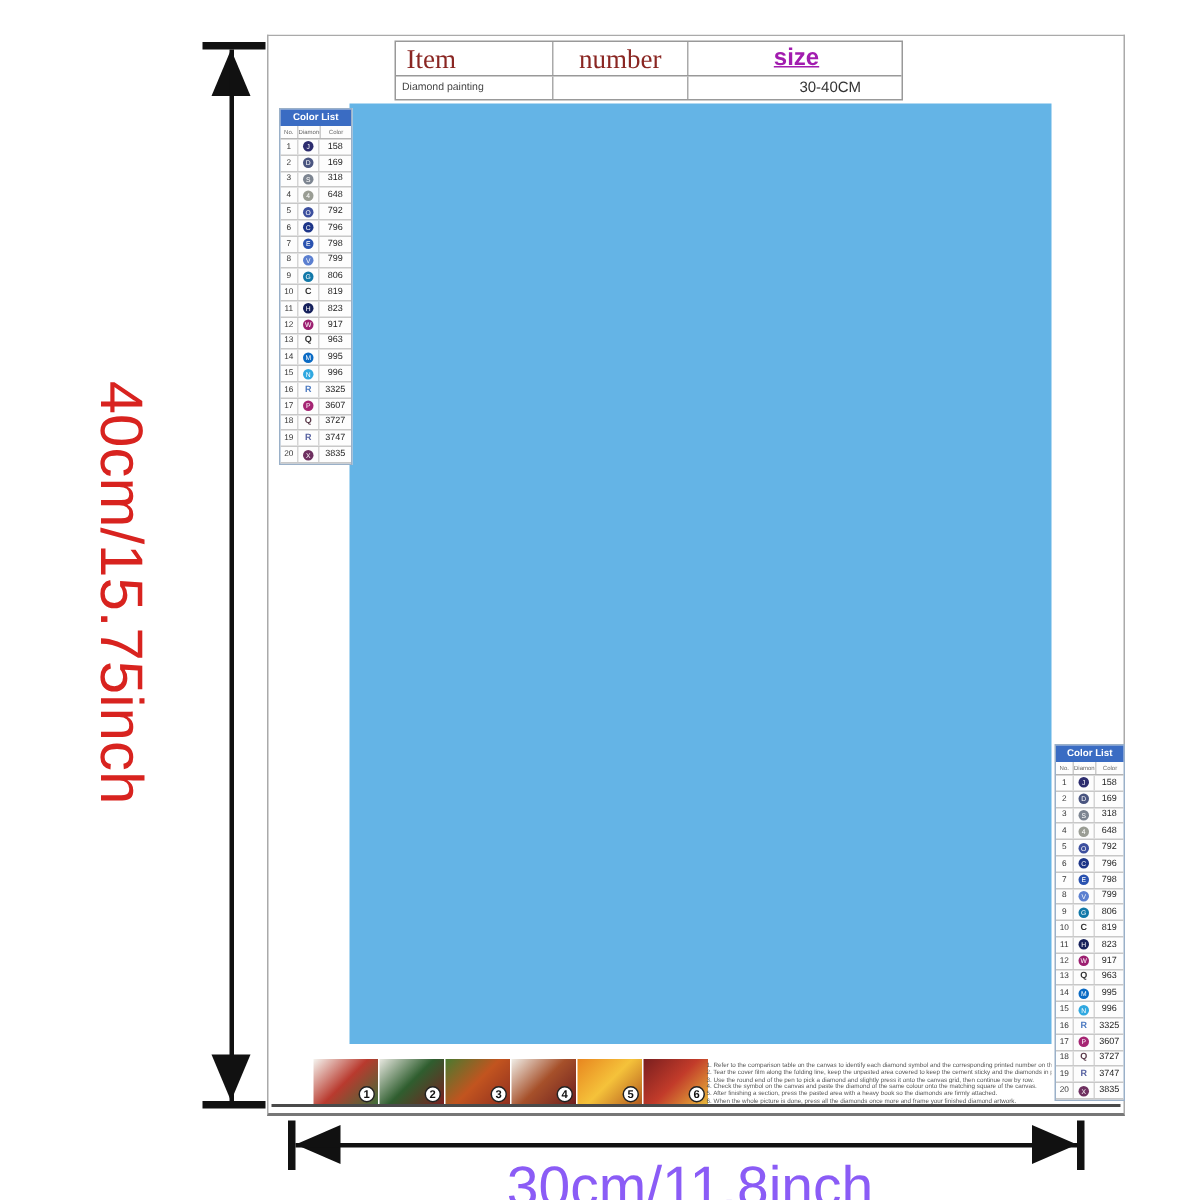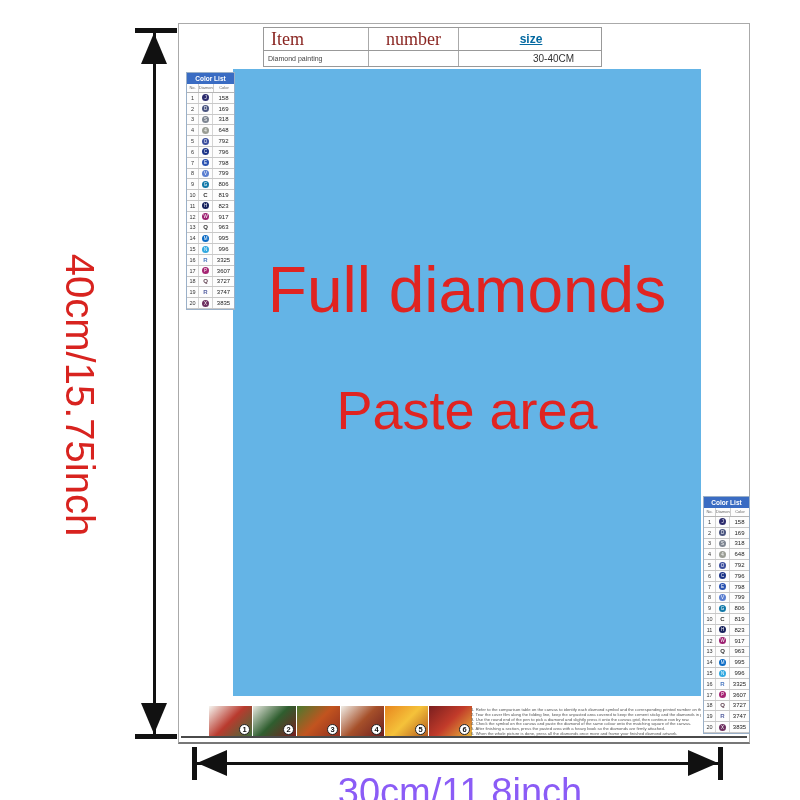--- a/index.html
+++ b/index.html
@@ -14,21 +14,21 @@
   .item-table{position:absolute;left:84px;top:3px;width:339px;border:1px solid #999;
               box-sizing:border-box;background:#fff;}
   .it-row{display:grid;grid-template-columns:104px 90px 145px;}
   .it-row.head{height:22px;border-bottom:1px solid #999;}
   .it-row.data{height:15px;}
   .it-cell{border-left:1px solid #aaa;display:flex;align-items:center;box-sizing:border-box;overflow:hidden;}
   .it-cell:first-child{border-left:none;}
   .h-item,.h-number{font-family:"Liberation Serif",serif;font-size:18px;color:#8a2622;}
   .h-item{padding-left:7px;}
   .h-number{justify-content:center;}
-  .h-size{justify-content:center;font-weight:bold;font-size:12px;color:#0369a1;text-decoration:underline;}
+  .h-size{justify-content:center;font-weight:bold;font-size:16px;color:#a21caf;text-decoration:underline;}
   .d-item{font-size:7px;color:#444;padding-left:4px;}
   .d-size{justify-content:center;font-size:10px;color:#333;padding-left:45px;}
 
   
   .paste{position:absolute;left:54px;top:45px;width:468px;height:627px;}
   .paste-line1{position:absolute;top:189px;left:0;width:100%;text-align:center;
                font-size:64px;line-height:1;font-weight:400;}
   .paste-line2{position:absolute;top:314px;left:0;width:100%;text-align:center;
                font-size:54px;line-height:1;font-weight:400;}
 
@@ -100,22 +100,20 @@
         <div class="it-cell h-size">size</div>
       </div>
       <div class="it-row data">
         <div class="it-cell d-item">Diamond painting</div>
         <div class="it-cell"></div>
         <div class="it-cell d-size">30-40CM</div>
       </div>
     </div>
 
     <div class="paste" id="paste-area" style="background: rgb(100, 180, 230);">
-      <div class="paste-line1" style="color: rgb(224, 36, 33);">Full diamonds</div>
-      <div class="paste-line2" style="color: rgb(224, 36, 33);">Paste area</div>
     </div>
 
     <div class="clist left">
       <div class="clist-title">Color List</div>
       <div class="clist-cols">
         <span>No.</span>
         <span>Diamond</span>
         <span>Color</span>
       </div>
       <div>

